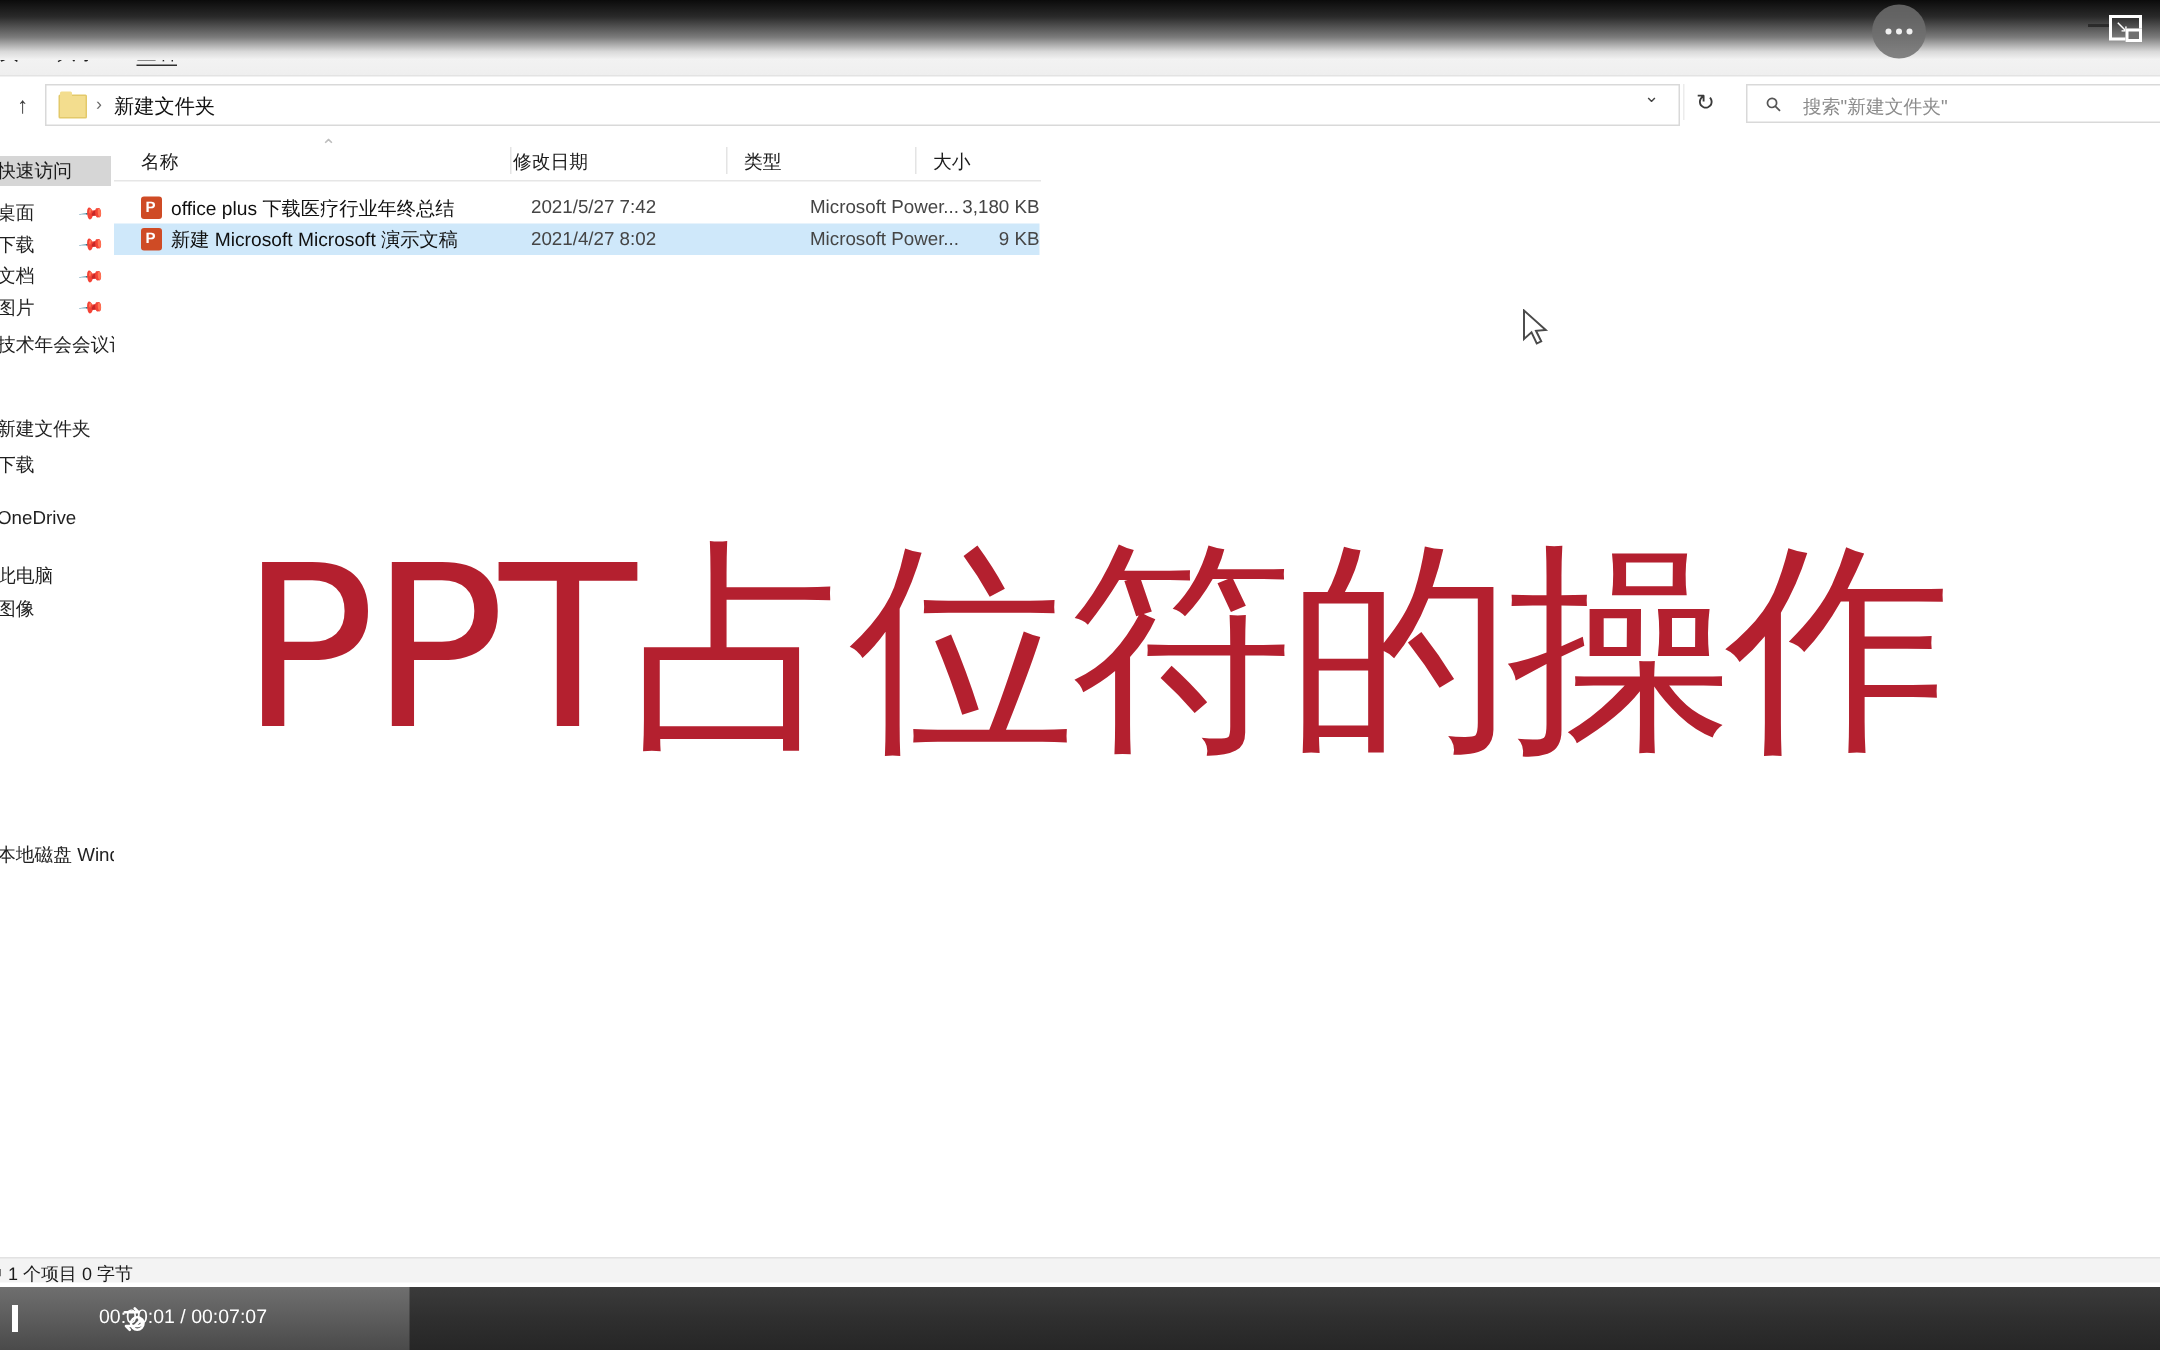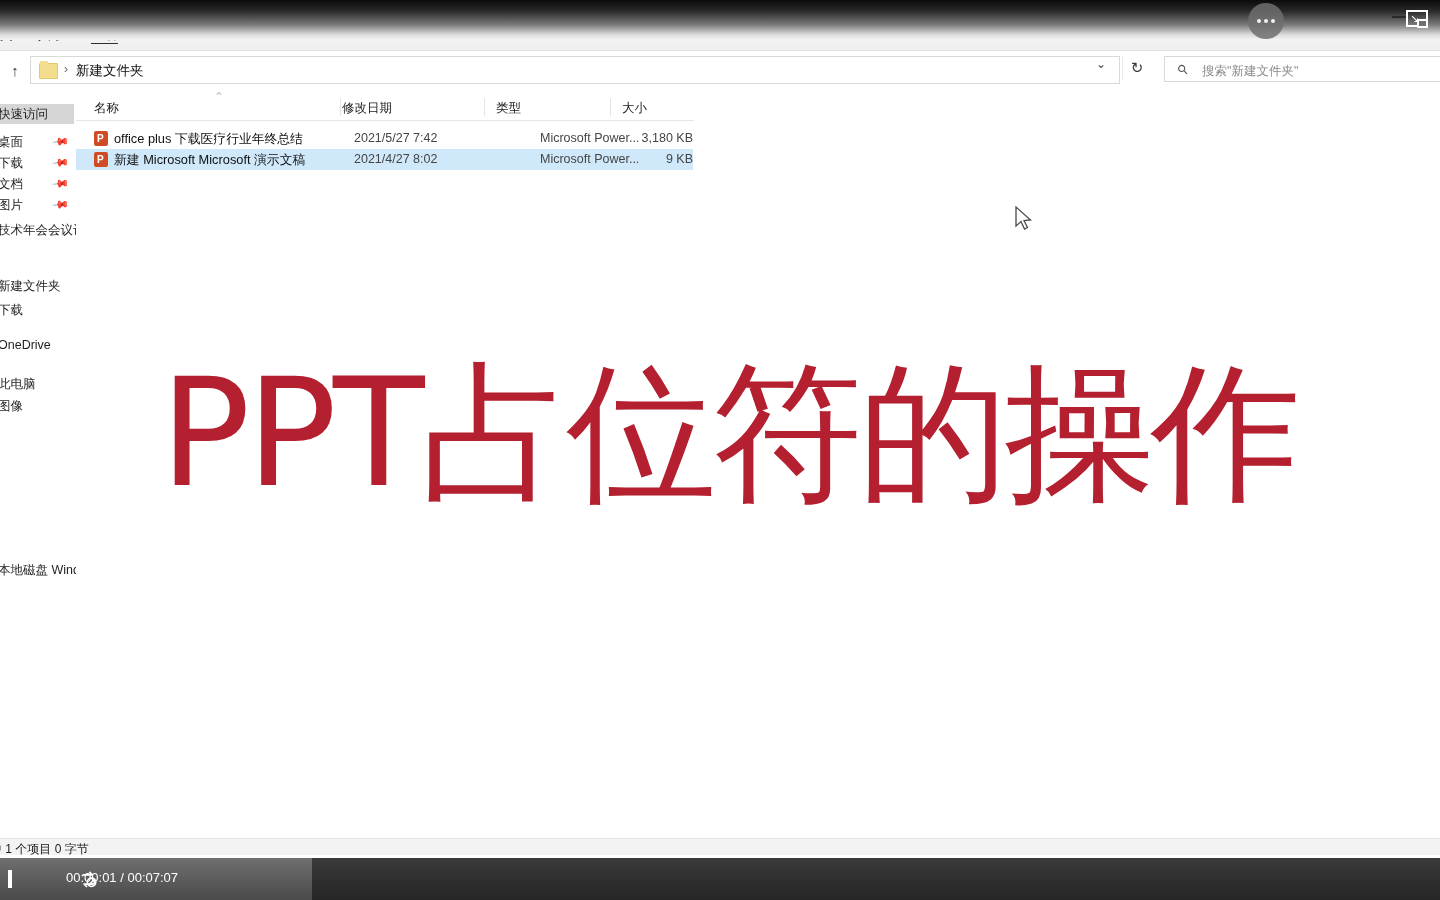--- a/index.html
+++ b/index.html
@@ -133,21 +133,21 @@
   #cursor{position:absolute;left:1014px;top:206px;width:20px;height:28px;z-index:40;}
 
   
   #taskbar{
     position:absolute;left:0;top:858px;width:1440px;height:42px;
     background:linear-gradient(180deg,#3b3b3b 0%,#2f2f2f 50%,#262626 100%);
     z-index:70;
   }
   
   #vcontrols{
-    position:absolute;left:0;top:858px;width:312px;height:42px;
+    position:absolute;left:0;top:858px;width:273px;height:42px;
     background:linear-gradient(180deg,#6f6f6f,#4a4a4a);
     z-index:75;
   }
   #vc-play{position:absolute;left:8px;top:12px;width:4px;height:18px;background:#fff;}
   #vc-repeat{position:absolute;left:78px;top:11px;width:22px;height:20px;color:#fff;}
   #vc-time{position:absolute;left:66px;top:12px;font-size:13px;color:#fff;white-space:nowrap;}
 </style>
 </head>
 <body>
 

